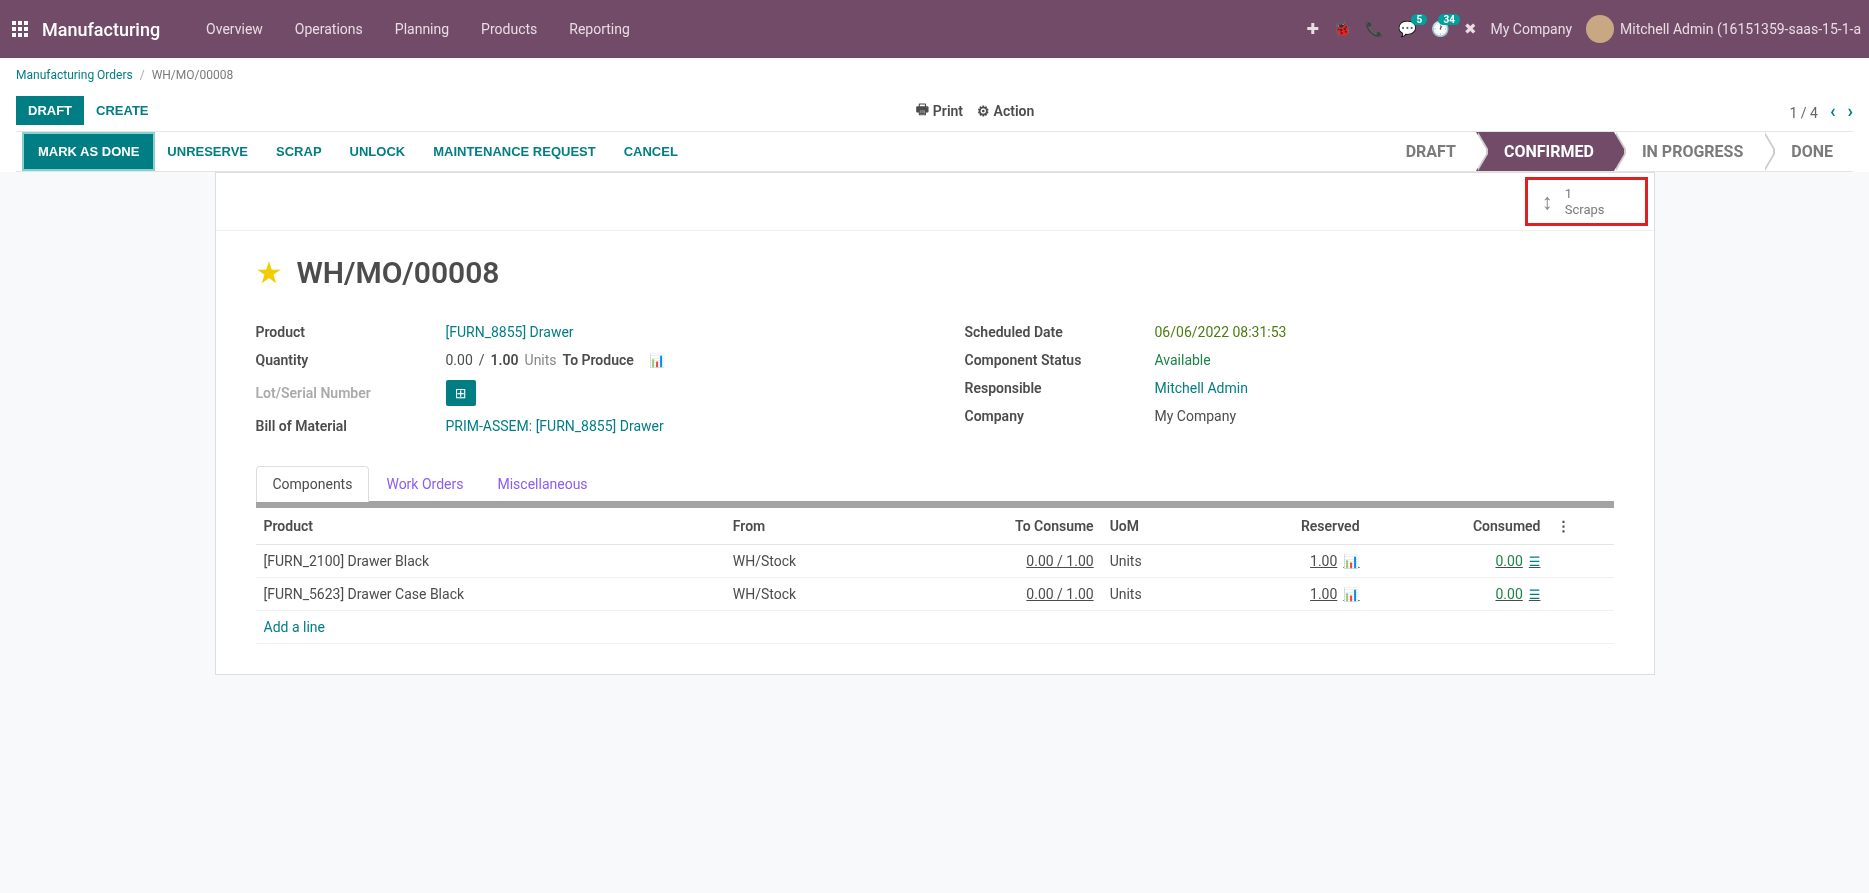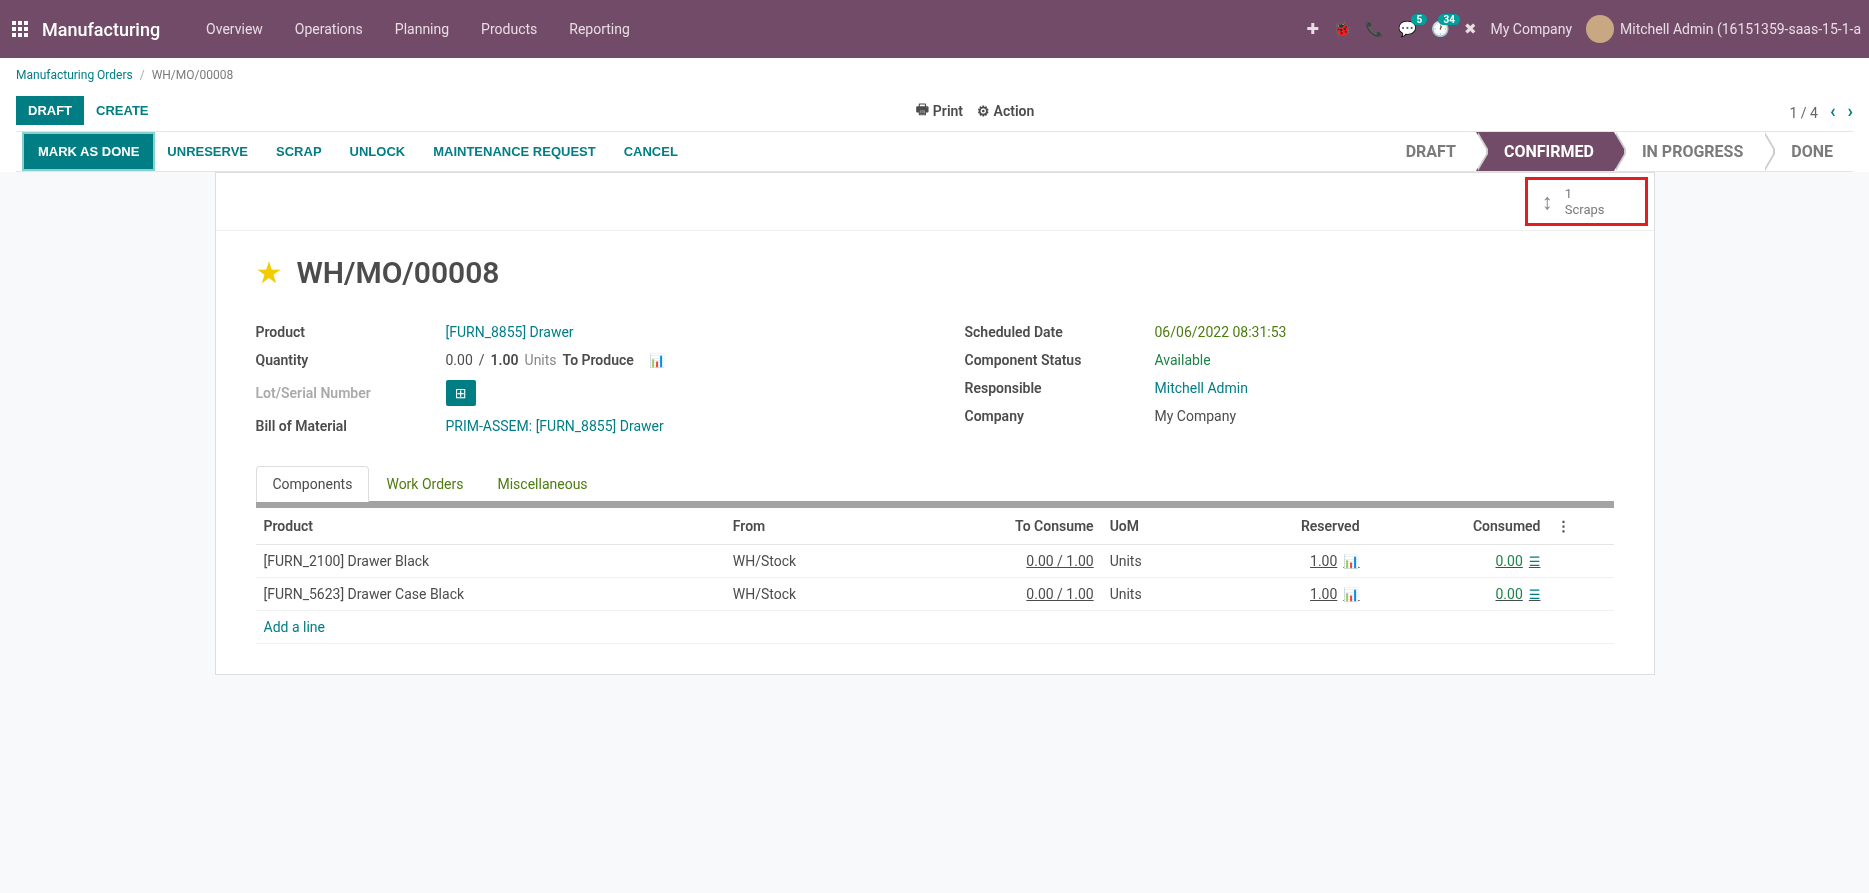--- a/index.html
+++ b/index.html
@@ -65,21 +65,21 @@
 .fld .val { font-size: 14px; color: #4c4c4c; }
 .val.link { color: #017e84; }
 .val.warn { color: #4d7c0f; }
 .val.ok { color: #1d8348; }
 .lot-btn { background: #017e84; color: #fff; border: none; width: 30px; height: 26px; border-radius: 2px; display: flex; align-items: center; justify-content: center; cursor: pointer; font-size: 14px; }
 .qtyline { display: flex; align-items: center; gap: 6px; }
 .qtyline .chart { color: #017e84; margin-left: 10px; font-size: 13px; }
 
 
 .tabs { display: flex; border-bottom: 7px solid #a3a3a3; margin-top: 26px; }
-.tab { border: 1px solid transparent; border-bottom: none; padding: 9px 16px; font-size: 14px; color: #4d7c0f; cursor: pointer; position: relative; }
+.tab { border: 1px solid transparent; border-bottom: none; padding: 9px 16px; font-size: 14px; color: #8b5cf6; cursor: pointer; position: relative; }
 .tab.active { border-color: #ddd; background: #fff; color: #4c4c4c; margin-bottom: -1px; border-radius: 4px 4px 0 0; }
 
 table.comp { width: 100%; border-collapse: collapse; margin-top: 0; }
 table.comp th { text-align: left; font-weight: 600; font-size: 14px; color: #4c4c4c; padding: 10px 8px; border-bottom: 1px solid #e5e5e5; }
 table.comp th.r { text-align: right; }
 table.comp td { padding: 8px 8px; border-bottom: 1px solid #f0f0f0; font-size: 14px; }
 table.comp td.r { text-align: right; text-decoration: underline; }
 .consumed { color: #1d8348; }
 .mini-icon { color: #017e84; font-size: 13px; margin-left: 6px; }
 .addline { padding: 10px 8px; }

